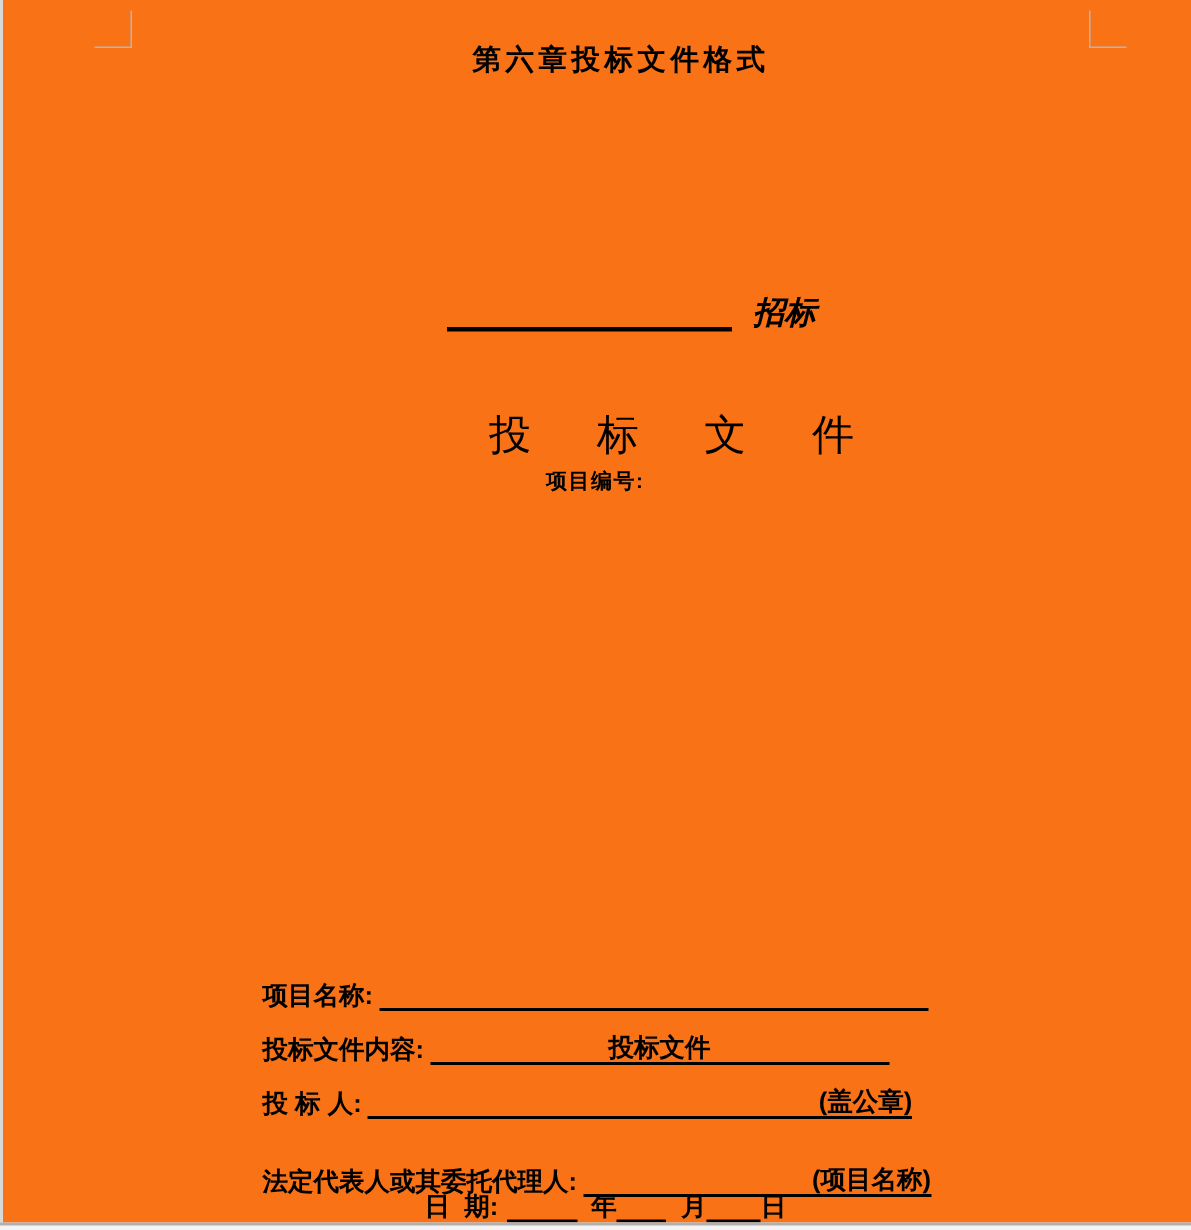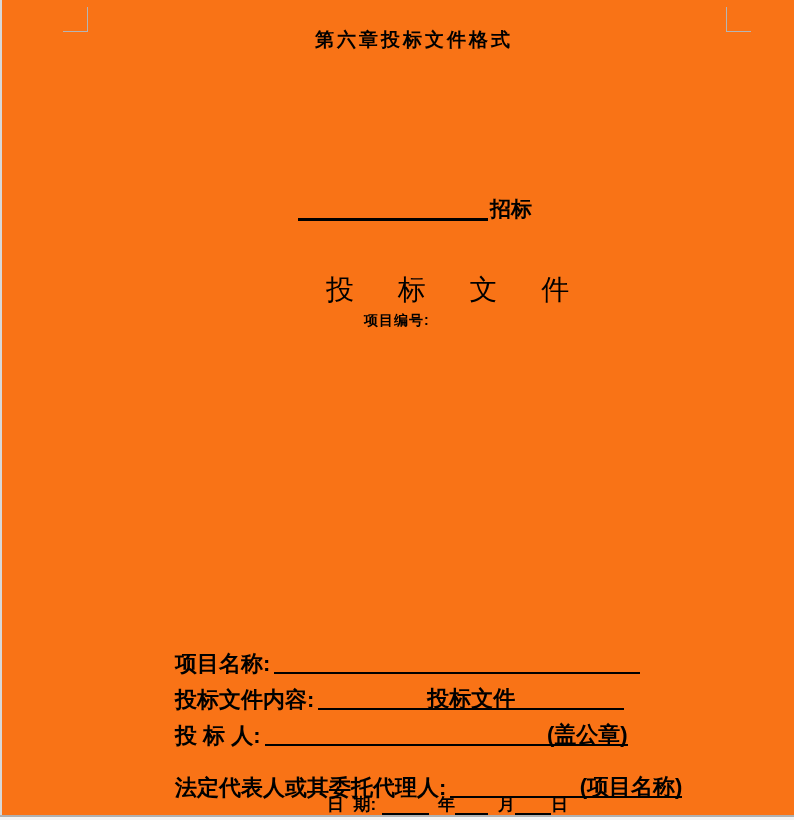--- a/index.html
+++ b/index.html
@@ -50,35 +50,35 @@
     position: absolute; left: 298px; top: 194px;
     display: flex; align-items: flex-end; height: 27px;
     font-size: 21px; font-weight: bold;
   }
   .blank-underline {
     display: inline-block;
     width: 190px; height: 25px;
     border-bottom: 3px solid #000;
     box-sizing: border-box;
   }
-  .tender-label { margin-left: 2px; line-height: 25px; white-space: pre; }
+  .tender-label { margin-left: 14px; line-height: 25px; white-space: pre; font-style: italic; }
   .bid-title {
     position: absolute; left: 326px; top: 271px;
     font-size: 28px; font-weight: normal; letter-spacing: 18px;
     white-space: pre;
   }
   .project-no {
     position: absolute; left: 364px; top: 312px;
     font-size: 14px; font-weight: bold; letter-spacing: 1px;
     white-space: pre;
   }
   .field-row {
     position: absolute; left: 175px;
     display: flex; align-items: flex-end;
-    height: 21px; font-size: 22px; font-weight: bold;
+    height: 21px; font-size: 17px; font-weight: bold;
   }
   .field-row .flabel { white-space: pre; line-height: 21px; }
   .fline {
     display: inline-block;
     height: 21px; margin-left: 4px;
     border-bottom: 2px solid #000;
     box-sizing: border-box;
     line-height: 20px;
     white-space: pre;
   }
@@ -90,21 +90,21 @@
   .w4 { width: 232px; }
   .row-1 { top: 653px; }
   .row-2 { top: 689px; }
   .row-3 { top: 725px; }
   .row-4 { top: 777px; }
   .date-row {
     position: absolute; left: 283px; top: 795px;
     display: flex; align-items: flex-end;
     height: 20px; font-size: 17px; font-weight: bold;
   }
-  .date-row .dlabel { white-space: pre; line-height: 20px; margin-left: 44px; }
+  .date-row .dlabel { white-space: pre; line-height: 20px; }
   .date-row .dsep   { white-space: pre; line-height: 20px; }
   .dline {
     display: inline-block; height: 20px;
     border-bottom: 2px solid #000;
     box-sizing: border-box;
   }
   .d1 { width: 47px; margin-left: 6px; margin-right: 9px; }
   .d2 { width: 33px; margin-right: 10px; }
   .d3 { width: 36px; }
 </style>

